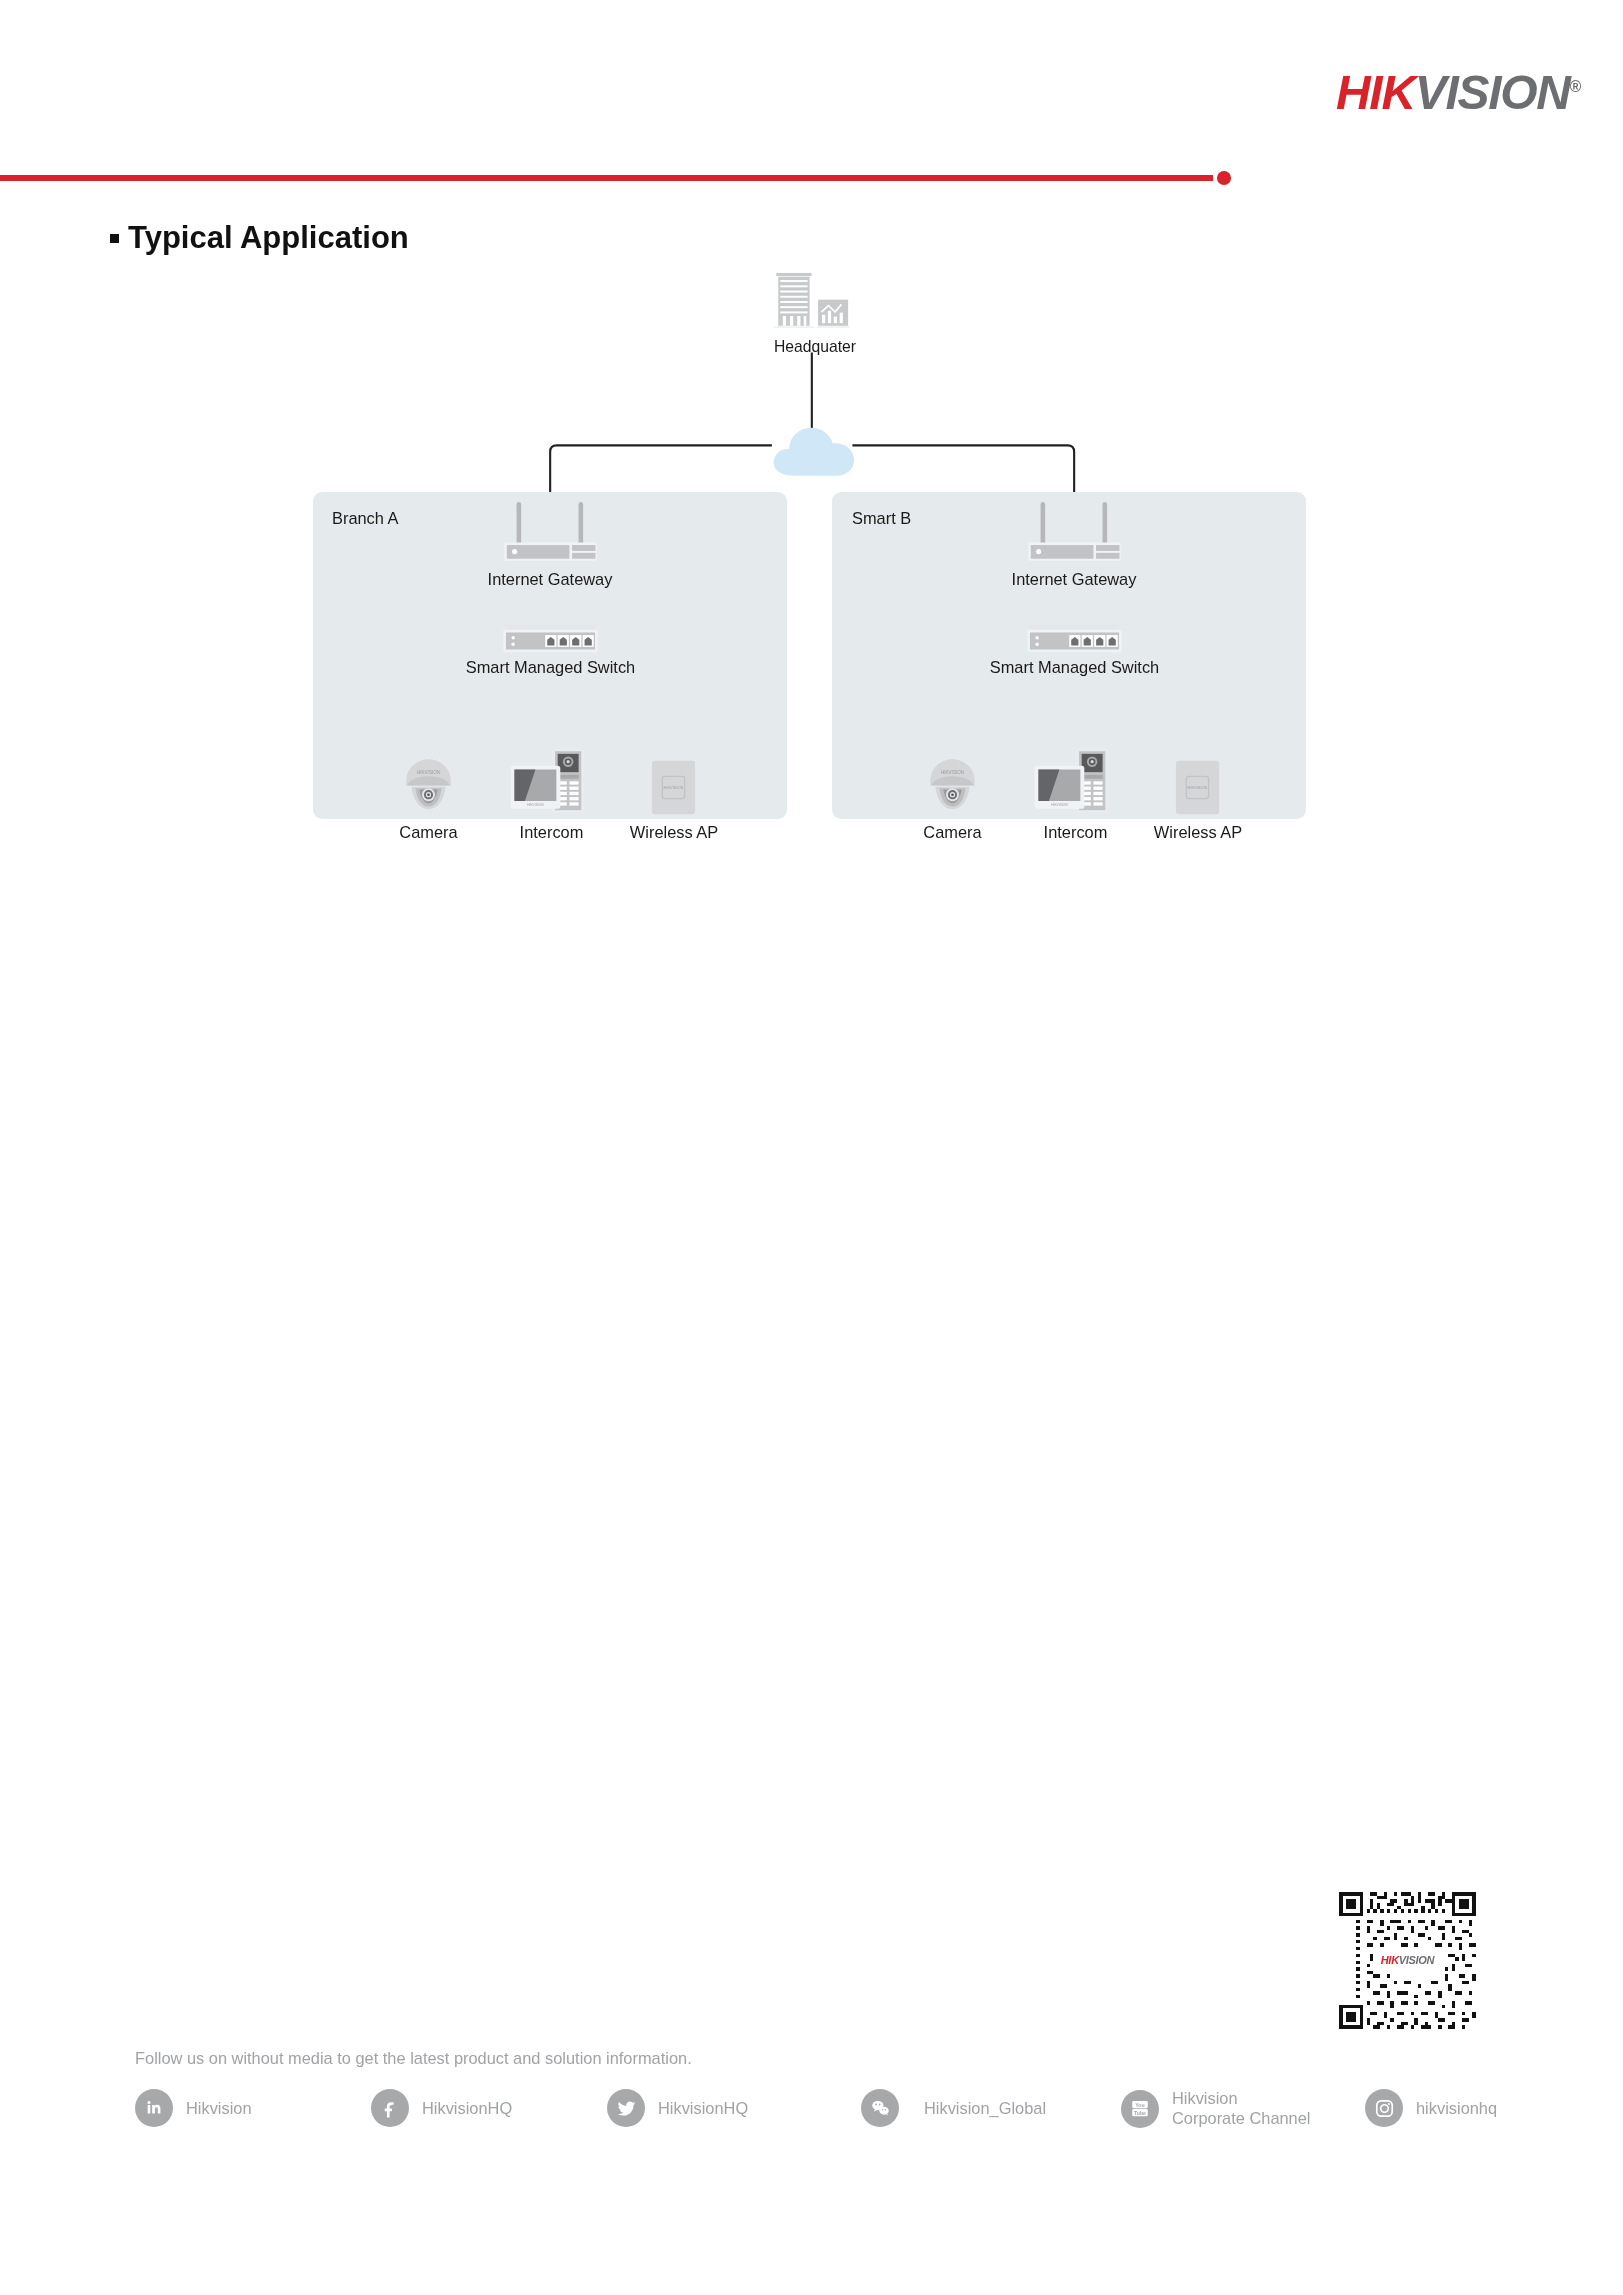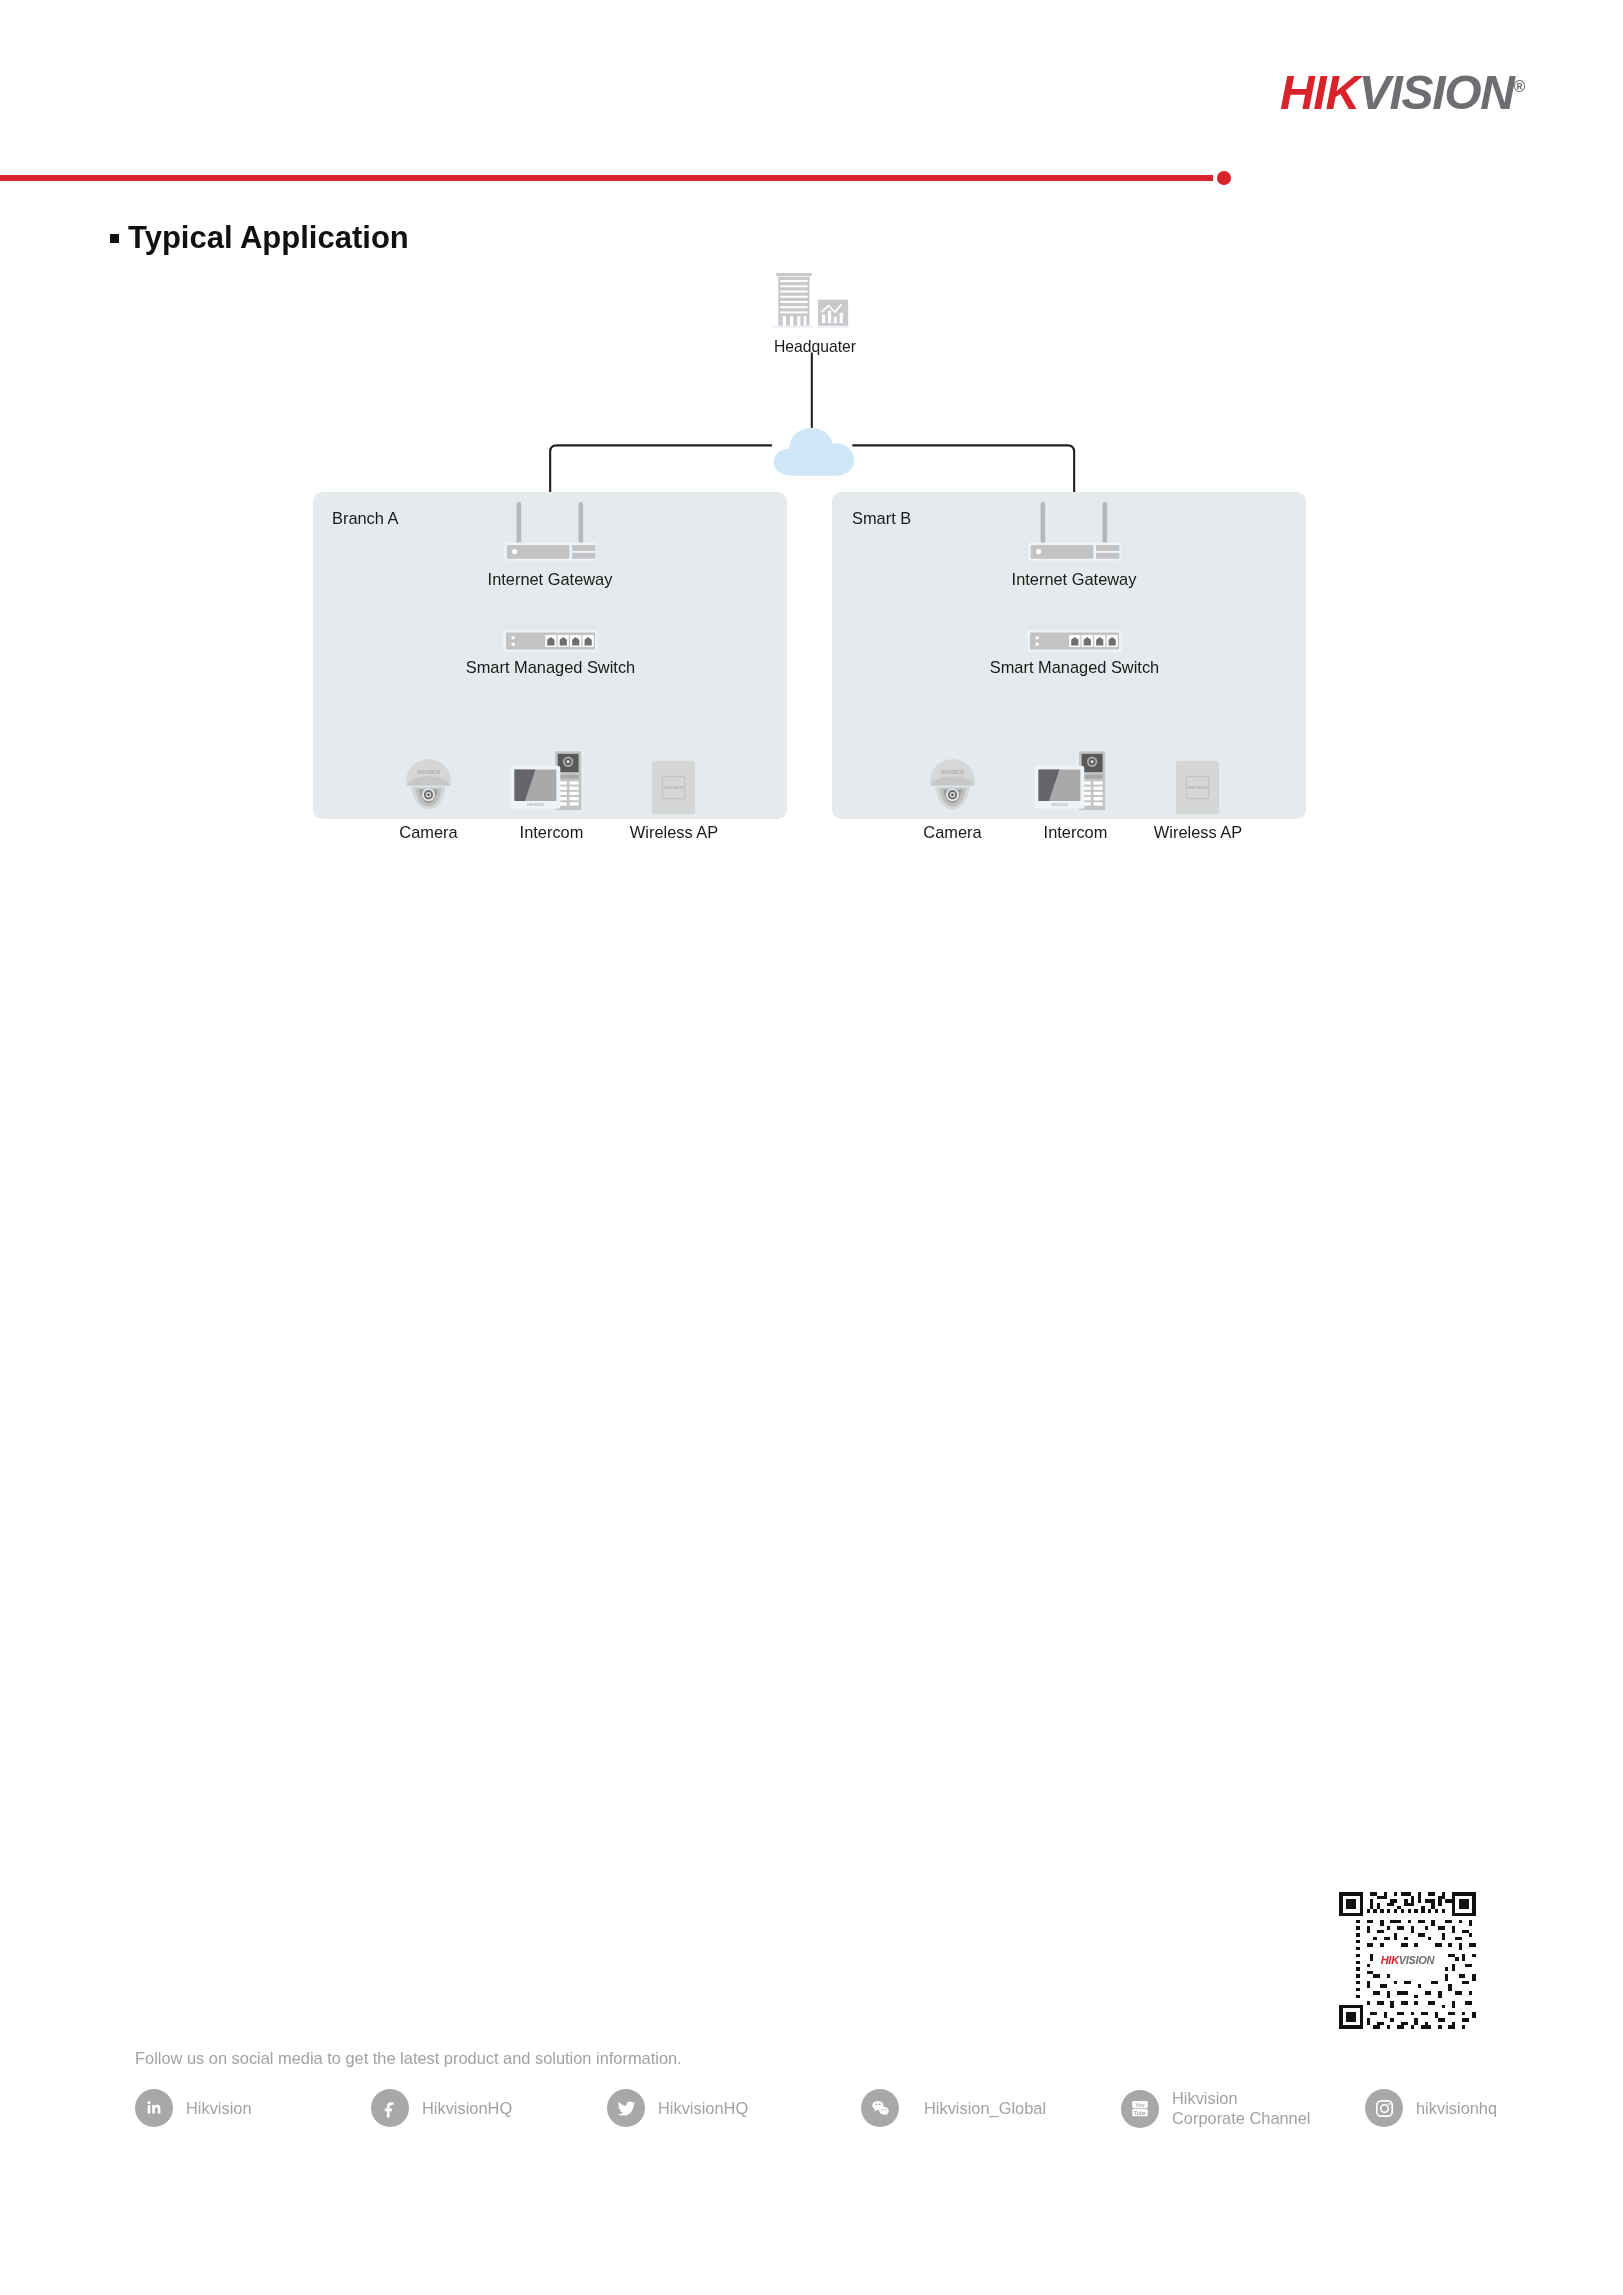--- a/index.html
+++ b/index.html
@@ -7,21 +7,21 @@
     width:1623px;height:2295px;
     background:#ffffff;
     font-family:"Liberation Sans", sans-serif;
     position:relative;
     overflow:hidden;
   }
   .page{position:absolute;inset:0;}
 
   
   .logo{
-    position:absolute;left:1280px;top:69px;
+    position:absolute;left:1336px;top:69px;
     font-style:italic;font-weight:bold;
     font-size:48px;letter-spacing:-1.3px;
     white-space:nowrap;line-height:1;
   }
   .logo .hik{color:#d8232a;}
   .logo .vision{color:#6d6e71;}
   .logo .reg{font-size:15.7px;vertical-align:super;color:#6d6e71;font-style:normal;}
 
   .rule{
     position:absolute;left:0;top:175px;
@@ -524,21 +524,21 @@
         <rect x="10" y="20" width="1" height="1"></rect>
           <rect x="35" y="20" width="1" height="1"></rect>
         <rect x="9" y="24" width="2" height="1"></rect>
           <rect x="32" y="23" width="1" height="1"></rect>
       </g>
       <rect x="11" y="17" width="20" height="6" fill="#ffffff"></rect>
     </svg>
     <div class="qr-logo"><span class="hik">HIK</span><span class="vision">VISION</span></div>
   </div>
 
-  <div class="follow">Follow us on social media to get the latest product and solution information.</div>
+  <div class="follow">Follow us on without media to get the latest product and solution information.</div>
 
   <div class="social-row">
 
     <div class="social" style="left:0px;top:5.2px;">
       <span class="social-badge">
         <svg width="19.6" height="19.6" viewBox="0 0 24 24" fill="#ffffff">
             <path d="M4.5 8.5h3.2V19H4.5V8.5zM6.1 3.6a1.9 1.9 0 110 3.8 1.9 1.9 0 010-3.8zM10 8.5h3.1v1.4h.05c.43-.8 1.5-1.65 3.07-1.65 3.28 0 3.88 2.1 3.88 4.84V19h-3.2v-4.9c0-1.17-.02-2.68-1.65-2.68-1.66 0-1.91 1.28-1.91 2.6V19H10V8.5z"></path>
           </svg>
       </span>
       <span class="social-name">Hikvision</span>

